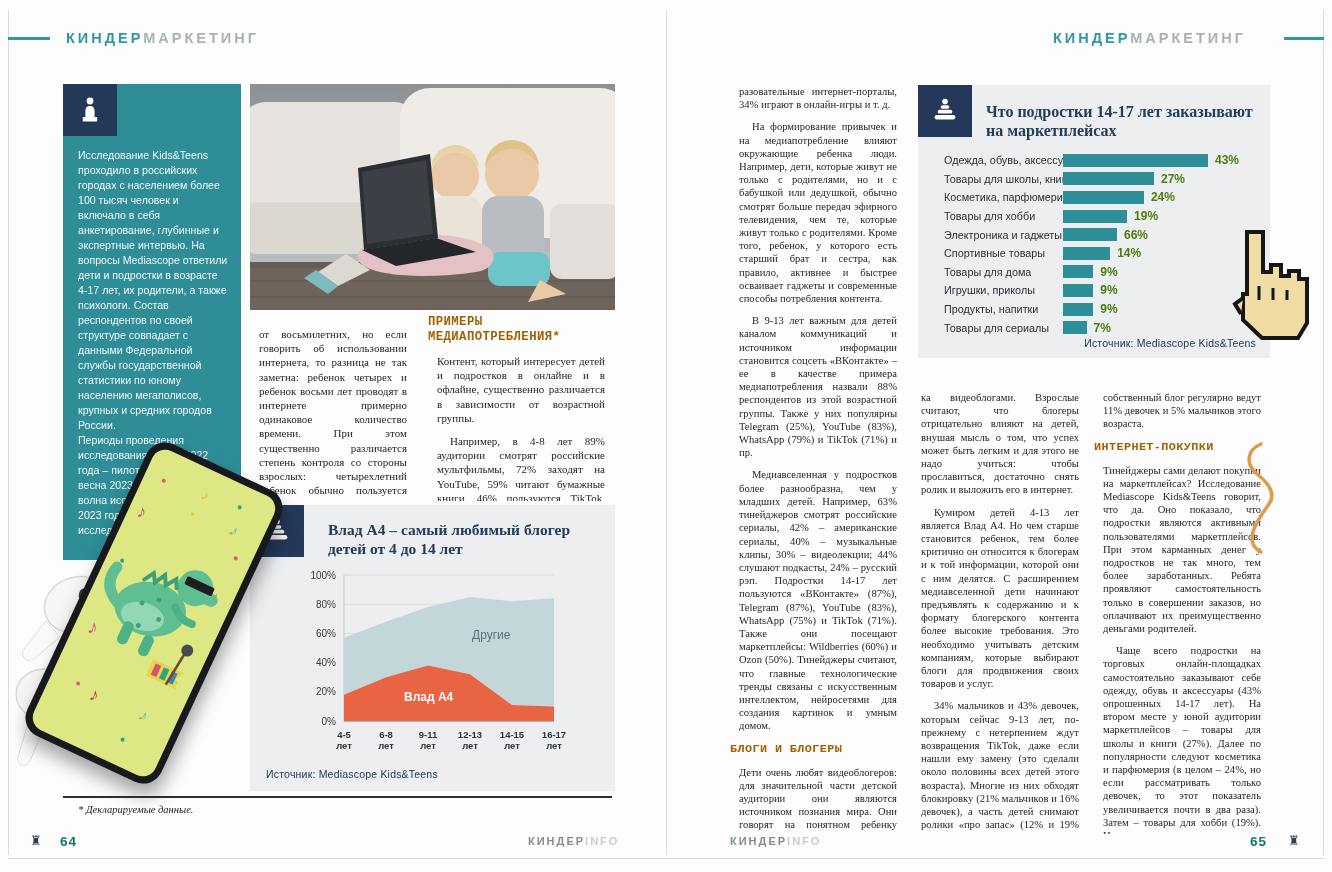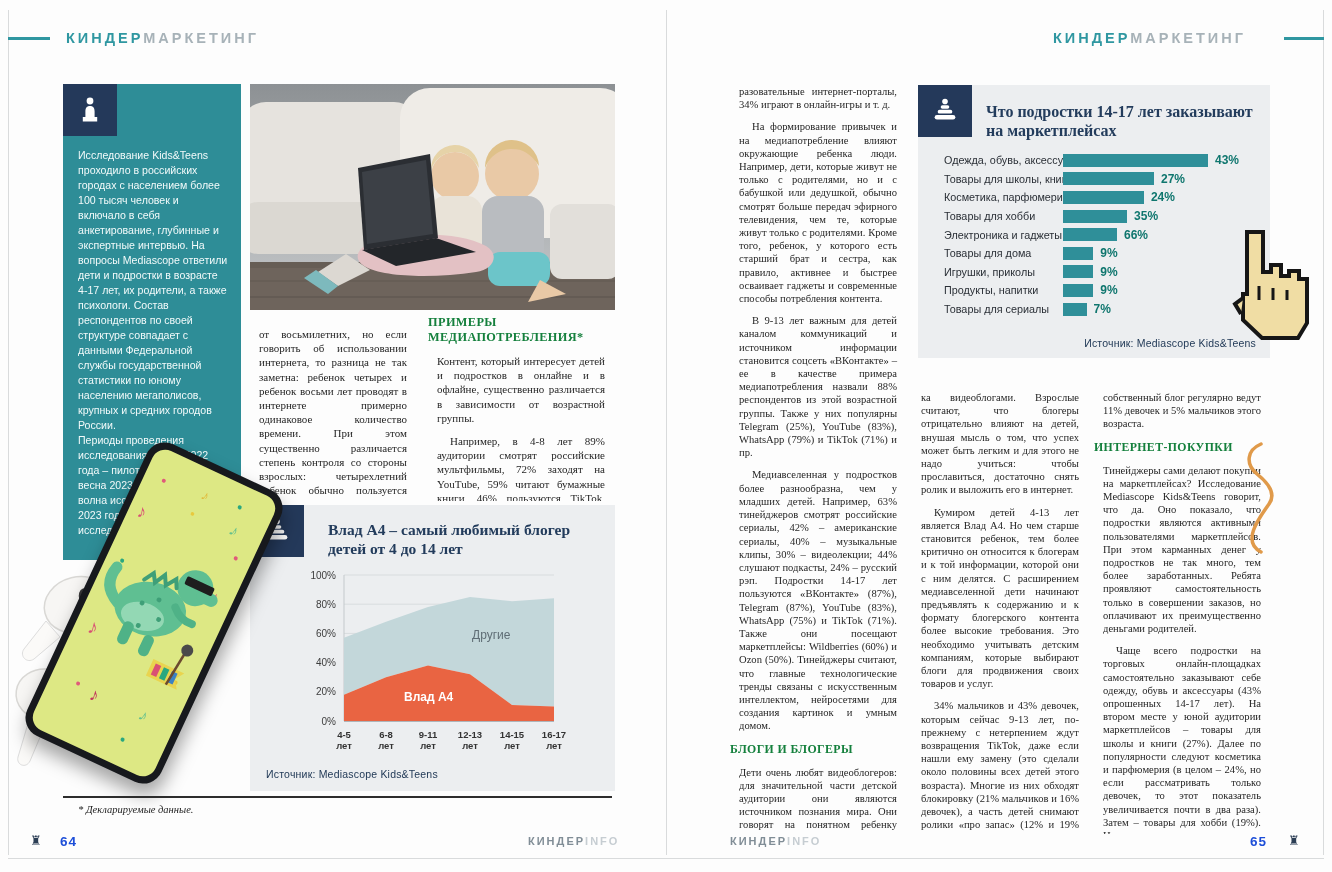--- a/index.html
+++ b/index.html
@@ -27,48 +27,48 @@
 
   
   .photo{position:absolute;left:250px;top:84px;width:365px;height:226px;overflow:hidden;}
 
   
   .col{position:absolute;text-align:justify;color:#262626;font-family:"Liberation Serif",serif;overflow:hidden;}
   .col p{margin:9px;}
   .col p.ind{text-indent:13px;}
   .lcol{font-size:11px;line-height:14.2px;}
   .rcol{font-size:10.6px;line-height:13.2px;}
-  .sec-head{font-family:Liberation Serif, serif;font-weight:bold;color:#15803d;
+  .sec-head{font-family:Liberation Mono, monospace;font-weight:bold;color:#a16207;
             letter-spacing:.4px;font-size:12.3px;line-height:15px;margin:0 0 4px 0;text-align:left;}
   .rcol .sec-head{margin:9px 0 4px 0;font-size:11.8px;}
   .endmark{display:inline-block;width:7px;height:7px;border-radius:50%;background:#2f97a1;margin-left:52px;}
 
   
   .chart-box{position:absolute;background:#eceef0;}
   .chart-box .icon-sq{left:0;top:0;width:54px;height:52px;}
   .chart-title{position:absolute;font-family:"Liberation Serif",serif;font-weight:bold;
                color:#233c5c;font-size:15.5px;line-height:19px;}
   .source{position:absolute;font-size:10.5px;font-weight:normal;color:#223a57;letter-spacing:.2px;}
 
   
   #area-mount{position:absolute;left:50px;top:62px;width:300px;height:210px;}
 
   
   #bar-rows{position:absolute;left:26px;top:66px;width:320px;}
   .brow{display:flex;align-items:center;height:18.6px;}
   .blabel{width:119px;flex:none;font-size:10.8px;color:#2a2f36;white-space:nowrap;}
   .btrack{flex:none;position:relative;height:13px;}
   .bbar{display:block;height:13px;background:#2f8f99;}
-  .bval{font-size:12px;font-weight:bold;color:#0f766e;margin-left:7px;}
+  .bval{font-size:12px;font-weight:bold;color:#4d7c0f;margin-left:7px;}
 
   
   .foot-rule{position:absolute;left:63px;top:796px;width:549px;height:2px;background:#2d2d2d;}
   .footnote{position:absolute;left:78px;top:804px;font-family:"Liberation Serif",serif;
             font-style:italic;font-size:10.5px;color:#222;}
-  .pageno{position:absolute;top:834px;font-size:13.5px;font-weight:bold;color:#1d4ed8;letter-spacing:1px;}
+  .pageno{position:absolute;top:834px;font-size:13.5px;font-weight:bold;color:#0f766e;letter-spacing:1px;}
   .rook{position:absolute;top:833px;font-size:13px;color:#2c3e55;line-height:16px;}
   .foot-brand{position:absolute;top:835px;font-size:11px;font-weight:bold;letter-spacing:2px;}
   .foot-brand .b{color:#808d96;}
   .foot-brand .l{color:#c6cdd2;}
 
   
   .phone{position:absolute;left:80px;top:452px;width:148px;height:322px;background:#17191d;
          border-radius:20px;transform:rotate(25deg);box-shadow:6px 10px 18px rgba(0,0,0,.35);}
   .phone .screen{position:absolute;left:7px;top:7px;right:7px;bottom:7px;border-radius:14px;
                  background:#dde884;overflow:hidden;}
@@ -319,28 +319,35 @@
           <span class="btrack">
             <span class="bbar" style="width:80.9px;background:#2f8f99"></span>
           </span>
           <span class="bval">24%</span>
         </div>
         <div class="brow">
           <span class="blabel">Товары для хобби</span>
           <span class="btrack">
             <span class="bbar" style="width:64.1px;background:#2f8f99"></span>
           </span>
-          <span class="bval">35%</span>
+          <span class="bval">19%</span>
         </div>
         <div class="brow">
           <span class="blabel">Электроника и гаджеты</span>
           <span class="btrack">
             <span class="bbar" style="width:54.0px;background:#2f8f99"></span>
           </span>
           <span class="bval">66%</span>
+        </div>
+        <div class="brow">
+          <span class="blabel">Спортивные товары</span>
+          <span class="btrack">
+            <span class="bbar" style="width:47.2px;background:#2f8f99"></span>
+          </span>
+          <span class="bval">14%</span>
         </div>
         <div class="brow">
           <span class="blabel">Товары для дома</span>
           <span class="btrack">
             <span class="bbar" style="width:30.3px;background:#2f8f99"></span>
           </span>
           <span class="bval">9%</span>
         </div>
         <div class="brow">
           <span class="blabel">Игрушки, приколы</span>

